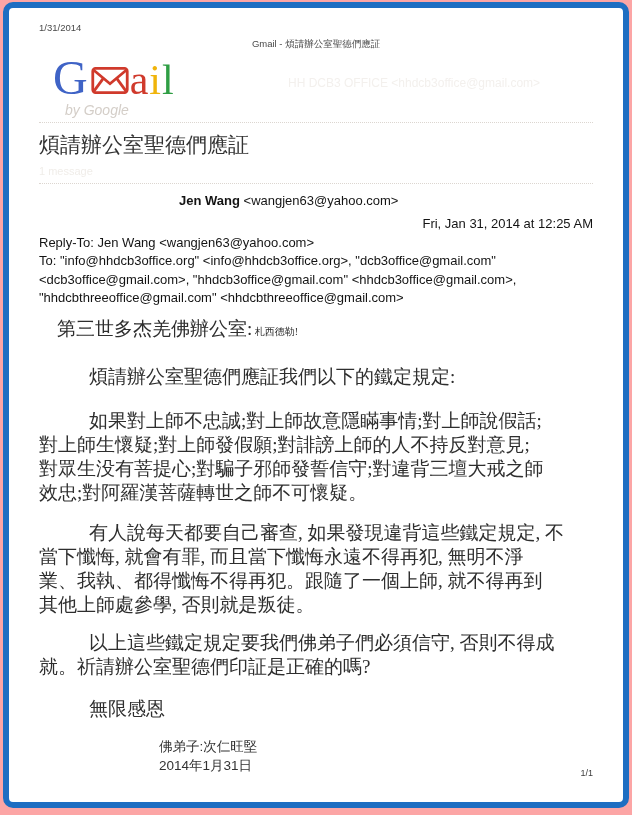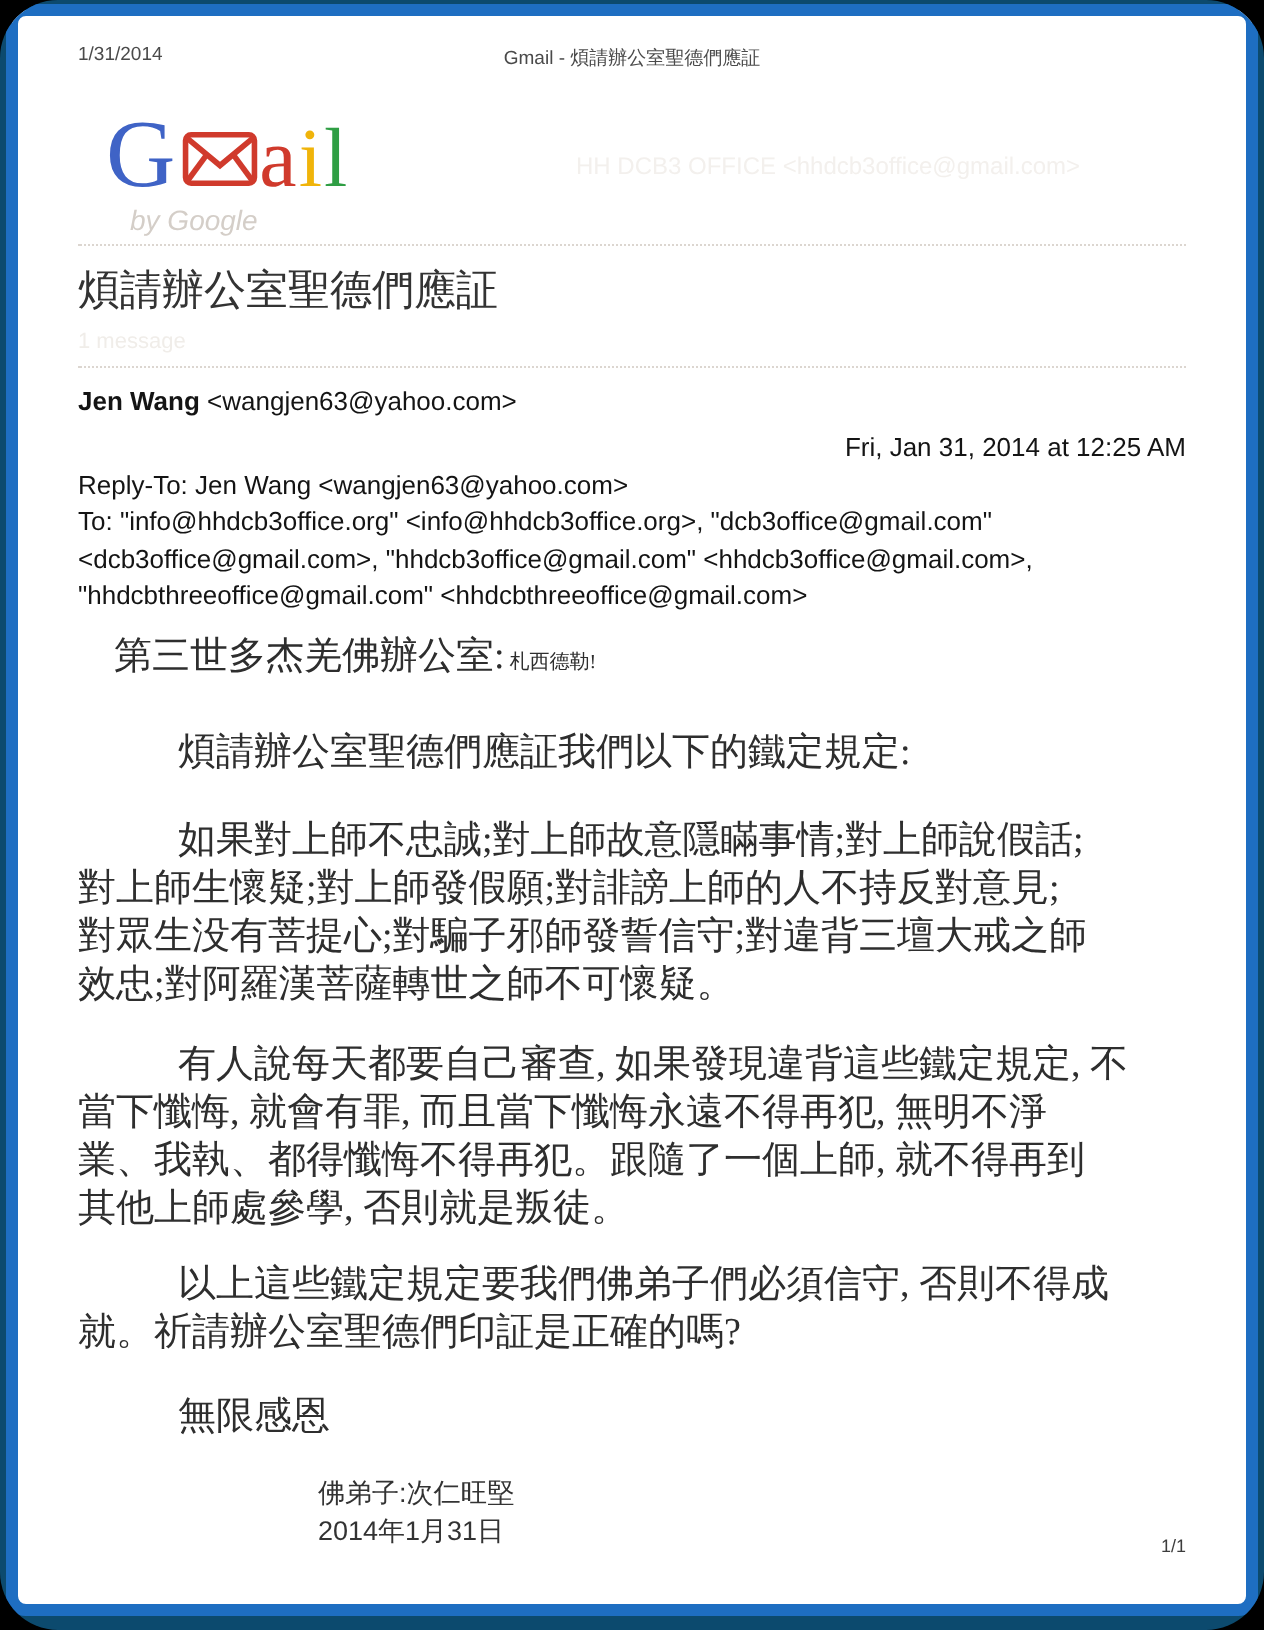--- a/index.html
+++ b/index.html
@@ -1,25 +1,25 @@
 <!DOCTYPE html>
 <html><head>
 <meta charset="utf-8">
 <style>
   html,body{margin:0;padding:0;background:#000;}
-  .frame{position:relative;width:632px;height:815px;background:#0c4a6e;overflow:hidden;
-         font-family:"Liberation Sans",sans-serif;border-radius:29px;}
+  .frame{position:relative;width:632px;height:815px;background:#fca5a5;overflow:hidden;
+         font-family:"Liberation Sans",sans-serif;}
   .page{position:absolute;top:2px;left:3px;right:3px;bottom:7px;background:#fff;
         border:6px solid #1e6ec2;border-radius:10px;overflow:hidden;}
   .content{position:relative;height:100%;padding:14px 30px 0 30px;box-sizing:border-box;}
 
   
   .print-row{position:relative;height:14px;font-size:9.5px;color:#4a4a4a;}
   .print-date{position:absolute;left:0;top:0;}
-  .print-title{position:absolute;left:0;right:0;top:1px;text-align:center;}
+  .print-title{position:absolute;left:0;right:0;top:16px;text-align:center;}
   .print-footer{position:absolute;left:30px;right:30px;bottom:24px;font-size:9px;color:#3c3c3c;}
   .print-url{float:left;}
   .print-page{float:right;}
 
   
   .logo-block{margin-top:22px;margin-left:14px;height:58px;position:relative;}
   .logo{font-family:"Liberation Serif",serif;font-size:42px;line-height:40px;letter-spacing:1px;}
   .logo .g{color:#3f63c6;font-size:48px;}
   .logo .a{color:#d03a2c;}
   .logo .i{color:#f0b40a;}
@@ -28,21 +28,21 @@
   .byline{position:absolute;left:12px;top:44px;font-size:14px;color:#d4cec8;font-style:italic;}
   .account-faint{position:absolute;left:235px;top:18px;font-size:12px;color:#f3f0ed;white-space:nowrap;}
 
   .hr{border:none;border-top:1px dotted #dcd6d0;margin:6px 0 0 0;height:0;}
 
   .subject{margin-top:8px;font-family:"Liberation Serif",serif;font-size:21px;color:#333;}
   .msg-count{margin-top:6px;font-size:11px;color:#f0ede9;}
 
   
   .meta{margin-top:8px;font-size:13px;line-height:18.5px;color:#141414;}
-  .meta-row1{display:flex;justify-content:space-between;gap:24px;}
+  .meta-row1{display:flex;justify-content:flex-end;gap:24px;}
   .from-name{font-weight:bold;}
   .meta-date{white-space:nowrap;margin-top:23px;}
 
   
   .body{font-family:"Liberation Serif",serif;font-size:19px;color:#2e2e2e;}
   .bline{line-height:24px;white-space:nowrap;}
   .indent{padding-left:50px;}
   .salutation{margin-top:8px;margin-left:18px;line-height:26px;}
   .salutation .small{font-size:10px;}
   .para-b{margin-top:20px;}

